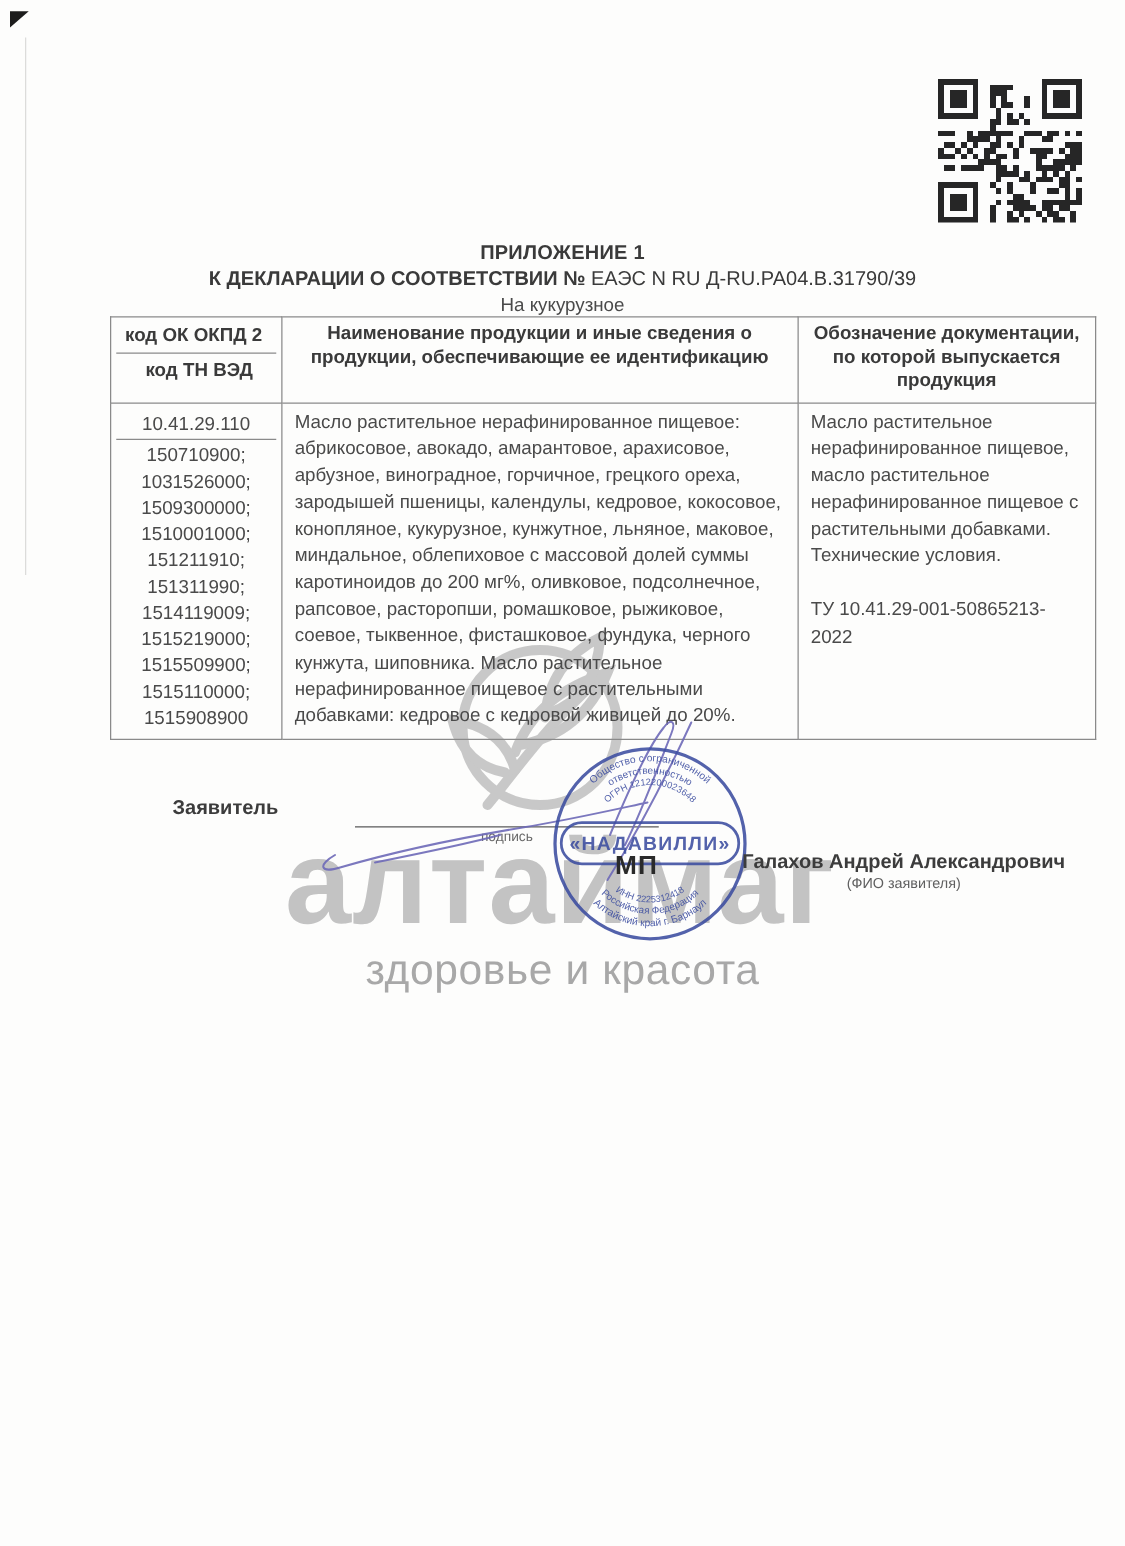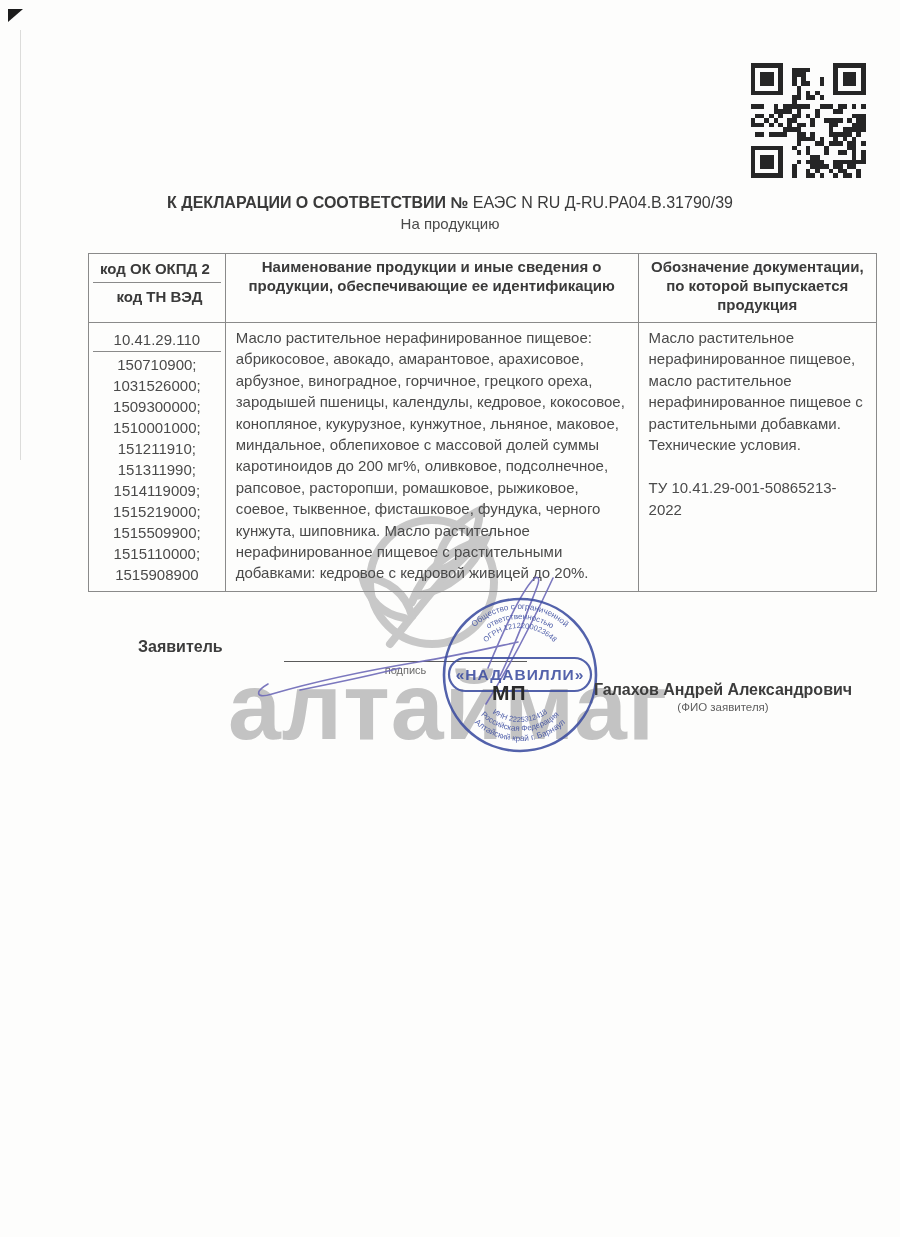--- a/index.html
+++ b/index.html
@@ -347,26 +347,28 @@
   <svg class="wm wm-logo" width="160" height="160" viewBox="0 0 160 160">
     <g fill="none" stroke="#c6c6c6" stroke-width="8" stroke-linecap="round" opacity="0.95">
       <circle cx="80" cy="84" r="62"></circle>
       <path d="M 38 146 C 66 112 84 84 128 44"></path>
       <path d="M 60 104 C 72 72 96 52 134 40 C 120 74 96 92 64 98"></path>
       <path d="M 84 76 C 86 48 100 26 128 12 C 126 44 112 64 88 72"></path>
       <path d="M 52 120 C 30 116 16 102 10 78 C 38 82 54 96 60 118"></path>
     </g>
   </svg>
   <div class="wm wm-brand" style="position:absolute;">алтаймаг</div>
+  <div class="wm wm-tag" style="position:absolute;">здоровье и красота</div>
 
   <div class="heading" style="z-index:2;">
+    <div class="t1">ПРИЛОЖЕНИЕ 1</div>
     <div class="t2">
       <span class="b">К ДЕКЛАРАЦИИ О СООТВЕТСТВИИ №</span><span> ЕАЭС N RU Д-RU.РА04.В.31790/39</span>
     </div>
-    <div class="t3">На продукцию</div>
+    <div class="t3">На кукурузное</div>
   </div>
 
   <table class="doc-table">
     <tbody>
         <tr>
       <td class="col1" style="padding:0;">
         <div class="hdr hdr-col1">
           <div class="l1">код ОК ОКПД 2</div>
           <div class="l2">код ТН ВЭД</div>
         </div>

